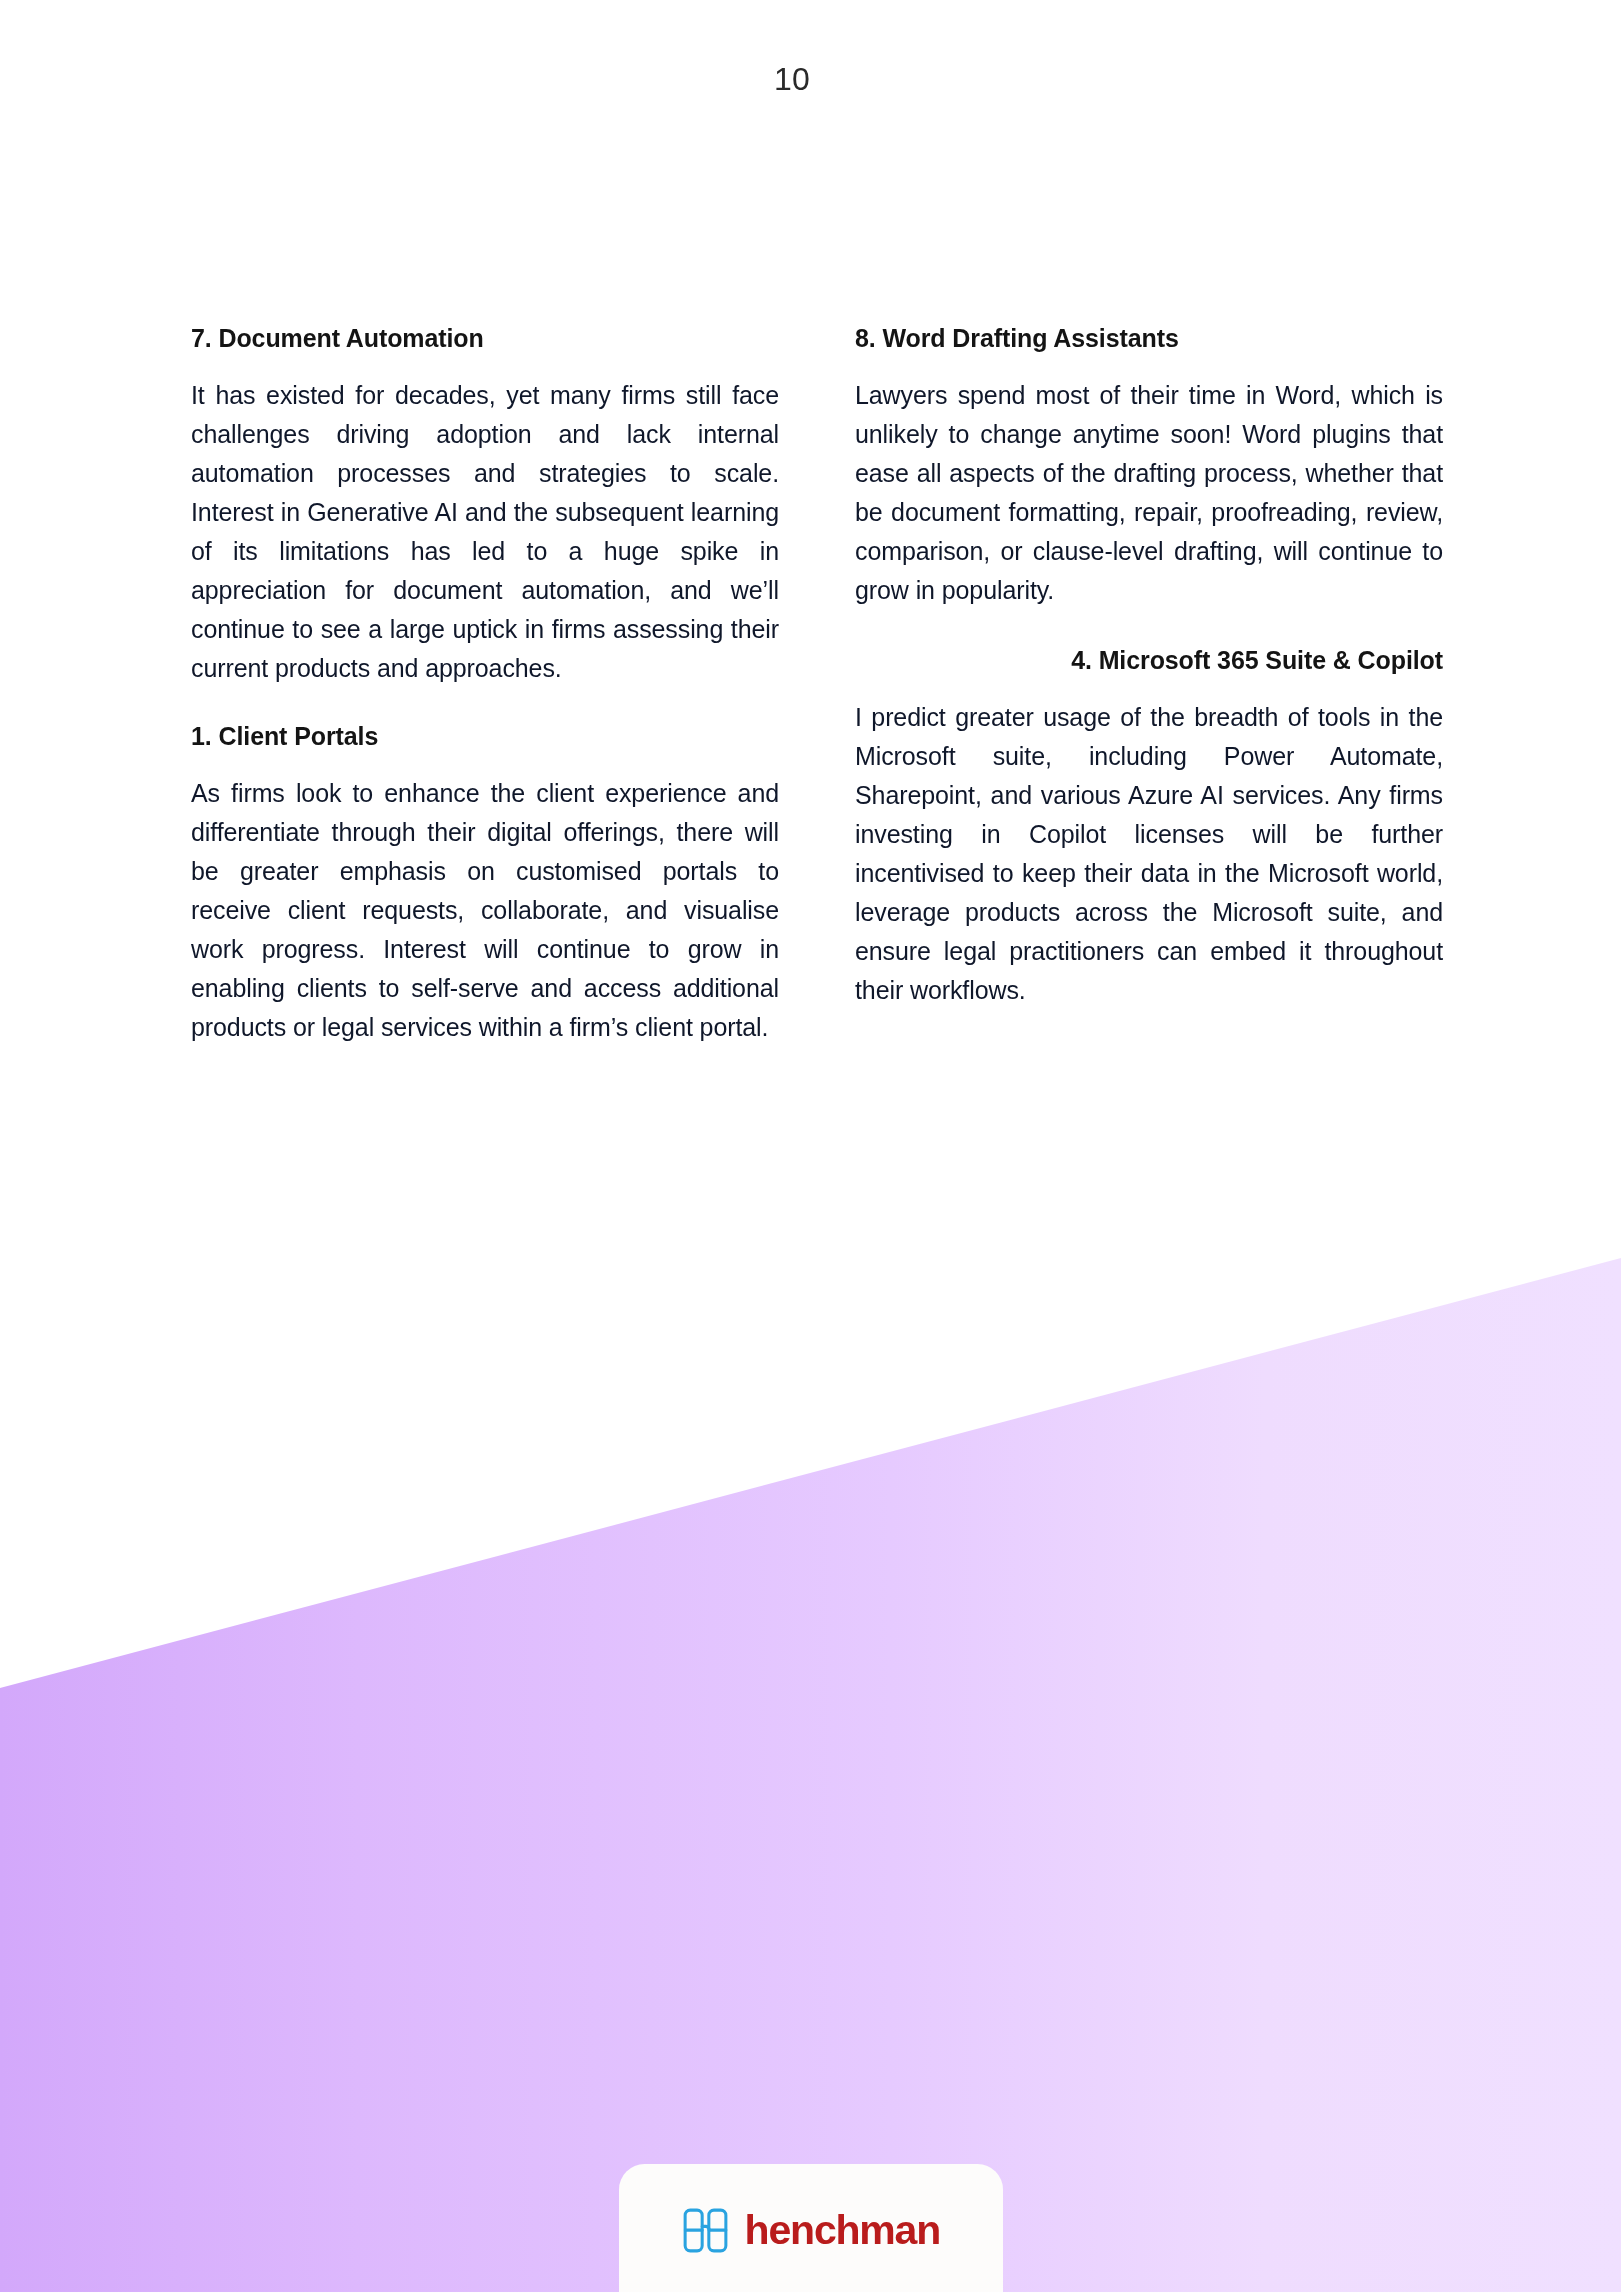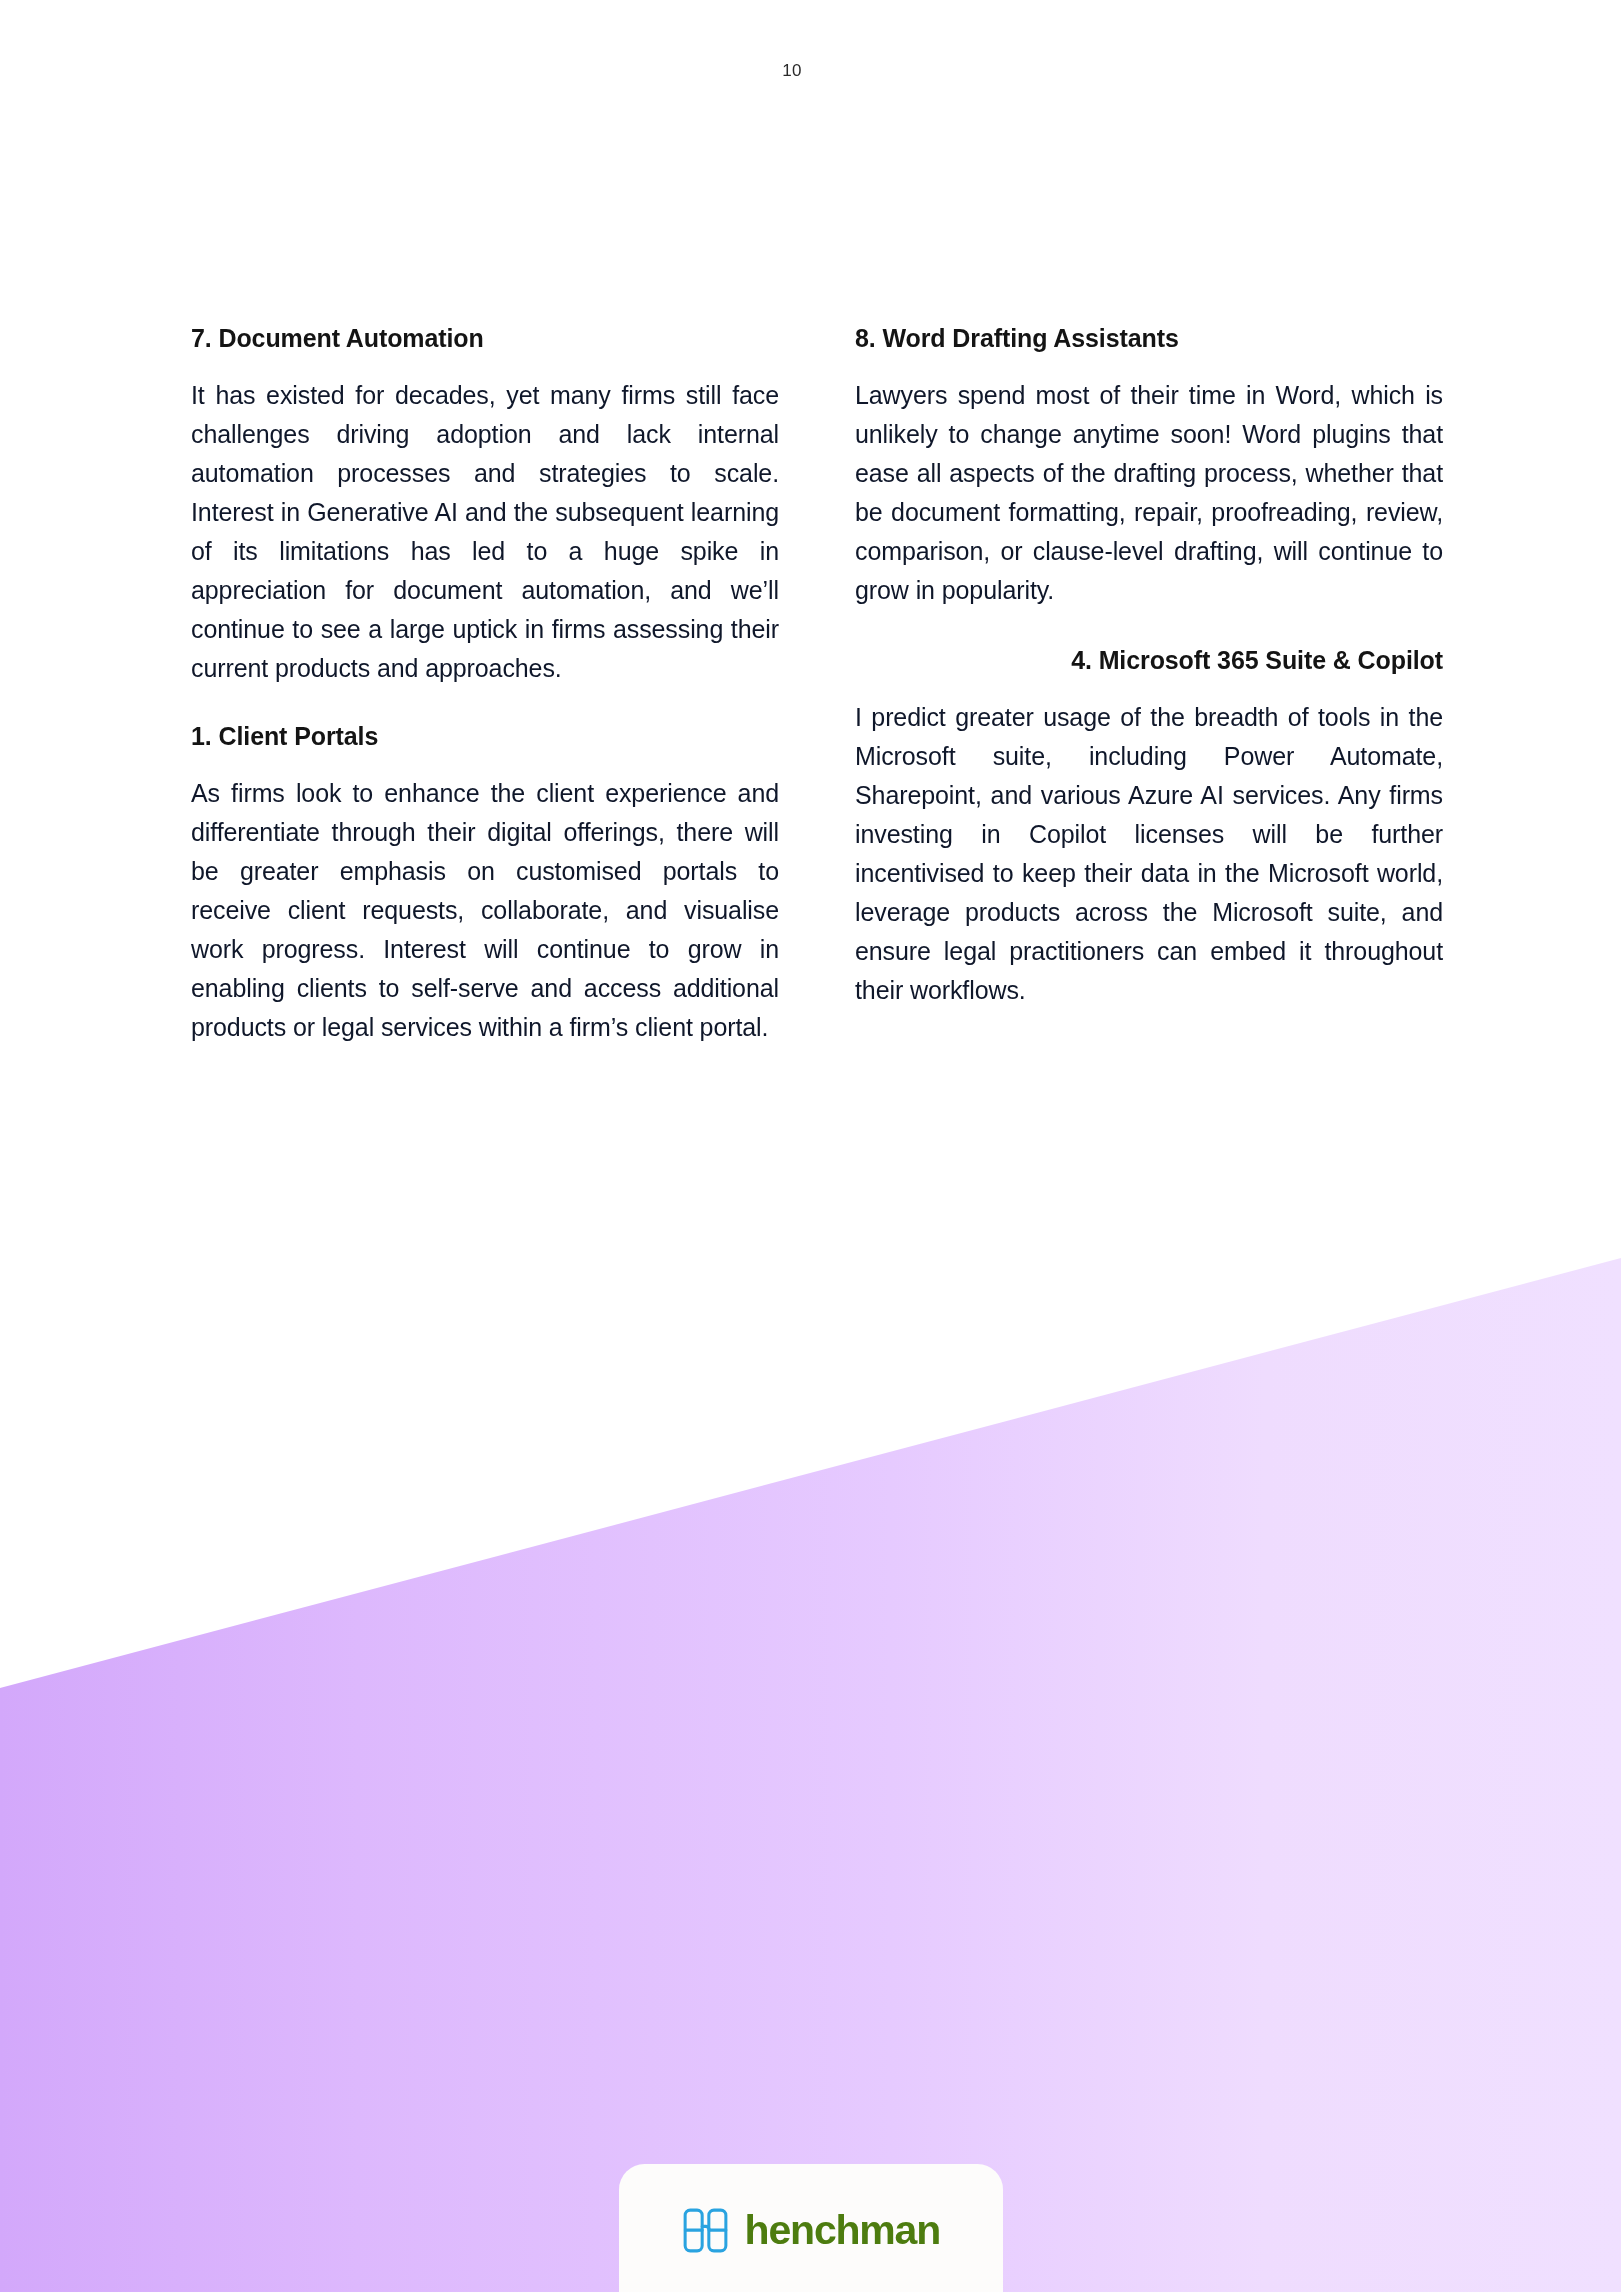--- a/index.html
+++ b/index.html
@@ -34,21 +34,21 @@
     z-index: 0;
   }
 
   
   .page-number {
     position: absolute;
     top: 61px;
     left: 0;
     width: 1584px;
     text-align: center;
-    font-size: 17px;
+    font-size: 32px;
     letter-spacing: 0.2px;
     color: #2a2a2a;
     z-index: 3;
   }
 
   
   .columns {
     position: absolute;
     top: 323px;
     left: 191px;
@@ -109,21 +109,21 @@
   }
   .logo-mark {
     width: 47px;
     height: 47px;
     display: block;
   }
   .logo-word {
     font-size: 41px;
     font-weight: 600;
     letter-spacing: -1.2px;
-    color: #4d7c0f;
+    color: #b91c1c;
     line-height: 1;
   }
 </style>
 </head>
 <body>
 
 <div class="page">
 
   <div class="purple-wedge"></div>
 

